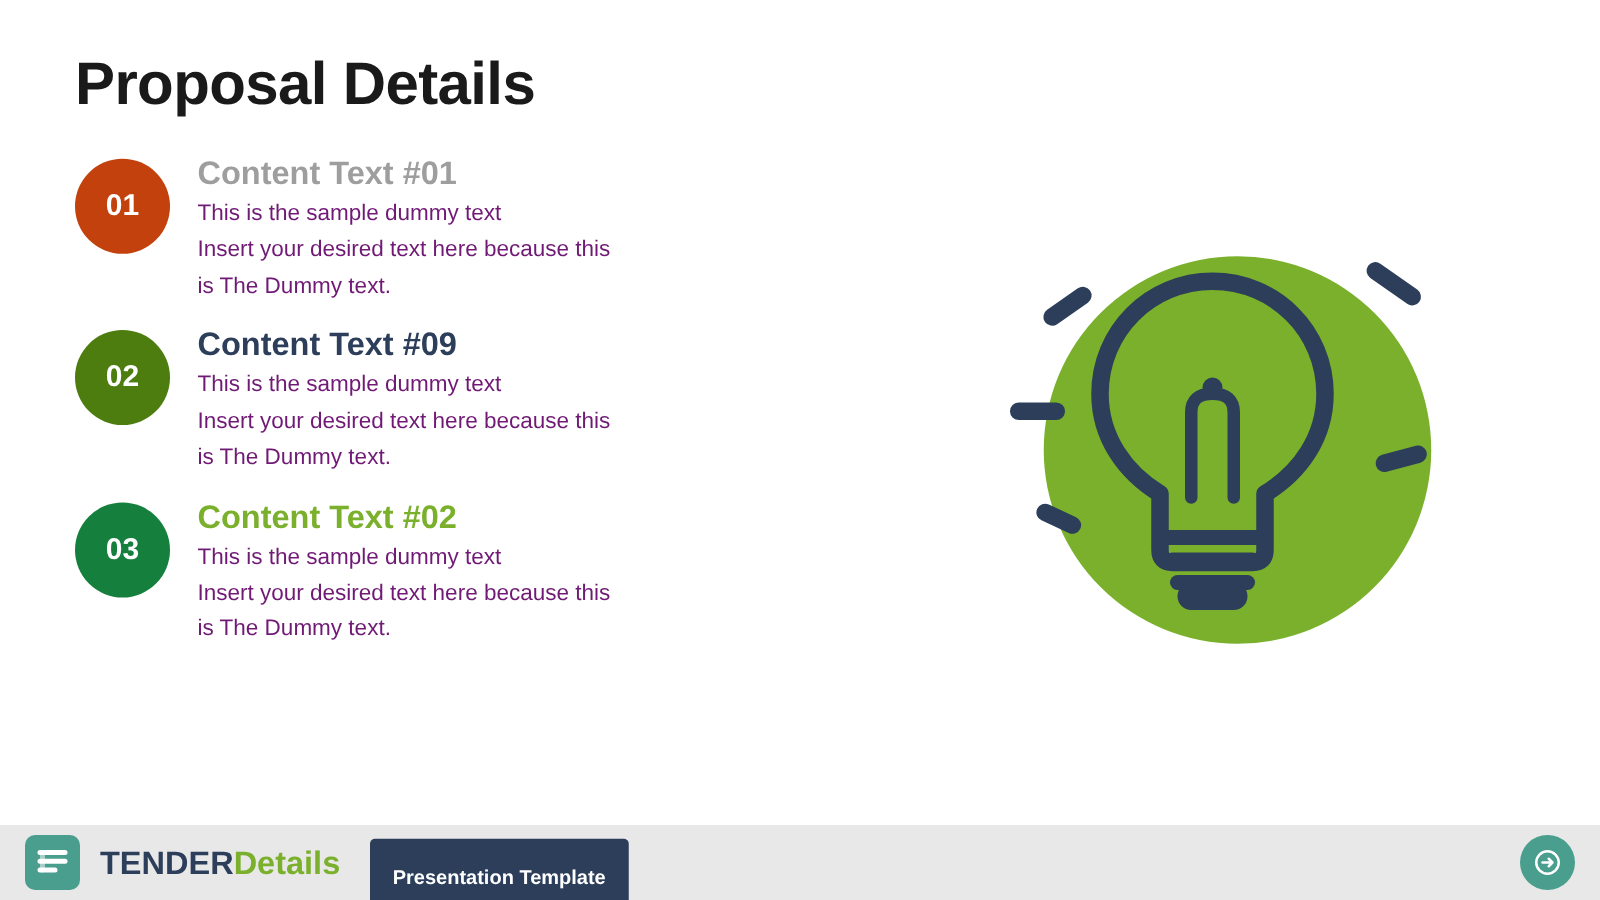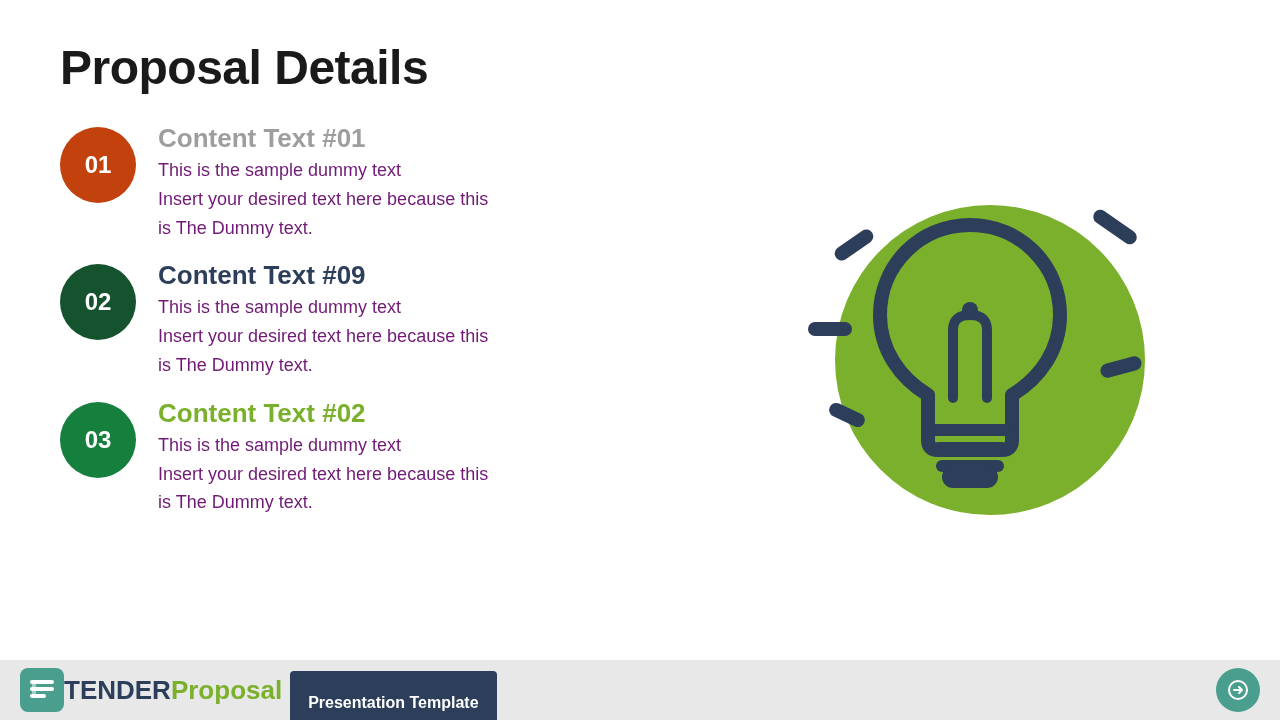--- a/index.html
+++ b/index.html
@@ -53,21 +53,21 @@
       display: flex;
       align-items: center;
       justify-content: center;
       font-size: 24px;
       font-weight: 700;
       color: #ffffff;
       flex-shrink: 0;
       margin-top: 4px;
     }
     .circle-01 { background: #c2410c; }
-    .circle-02 { background: #14532d; }
+    .circle-02 { background: #4d7c0f; }
     .circle-03 { background: #15803d; }
     .item-text {
       display: flex;
       flex-direction: column;
       gap: 2px;
     }
     .item-heading {
       font-size: 26px;
       font-weight: 700;
     }
@@ -91,21 +91,21 @@
       position: relative;
       width: 420px;
       height: 420px;
     }
     .footer {
       height: 60px;
       background: #e8e8e8;
       display: flex;
       align-items: center;
       padding: 0 20px;
-      gap: 0;
+      gap: 16px;
     }
     .footer-logo {
       width: 44px;
       height: 44px;
       background: #4a9e8e;
       border-radius: 8px;
       display: flex;
       align-items: center;
       justify-content: center;
       font-size: 20px;
@@ -245,21 +245,21 @@
     <div class="footer-logo">
       <svg width="28" height="28" viewBox="0 0 28 28" xmlns="http://www.w3.org/2000/svg">
         <rect x="2" y="4" width="24" height="4" rx="2" fill="white"></rect>
         <rect x="2" y="11" width="24" height="4" rx="2" fill="white"></rect>
         <rect x="2" y="18" width="16" height="4" rx="2" fill="white"></rect>
         <rect x="4" y="4" width="4" height="18" rx="2" fill="white" opacity="0.5"></rect>
       </svg>
     </div>
     <div class="footer-brand">
       <span class="brand-tender">TENDER</span>
-      <span class="brand-response">Proposal</span>
+      <span class="brand-response">Details</span>
     </div>
     <div class="footer-template-badge">Presentation Template</div>
     <div class="footer-right">
       <div class="footer-icon-circle">
         <svg width="22" height="22" viewBox="0 0 22 22" xmlns="http://www.w3.org/2000/svg">
           <circle cx="11" cy="11" r="9" fill="none" stroke="white" stroke-width="2"></circle>
           <path d="M7 11 L15 11 M12 8 L15 11 L12 14" stroke="white" stroke-width="2" stroke-linecap="round" stroke-linejoin="round" fill="none"></path>
         </svg>
       </div>
     </div>

